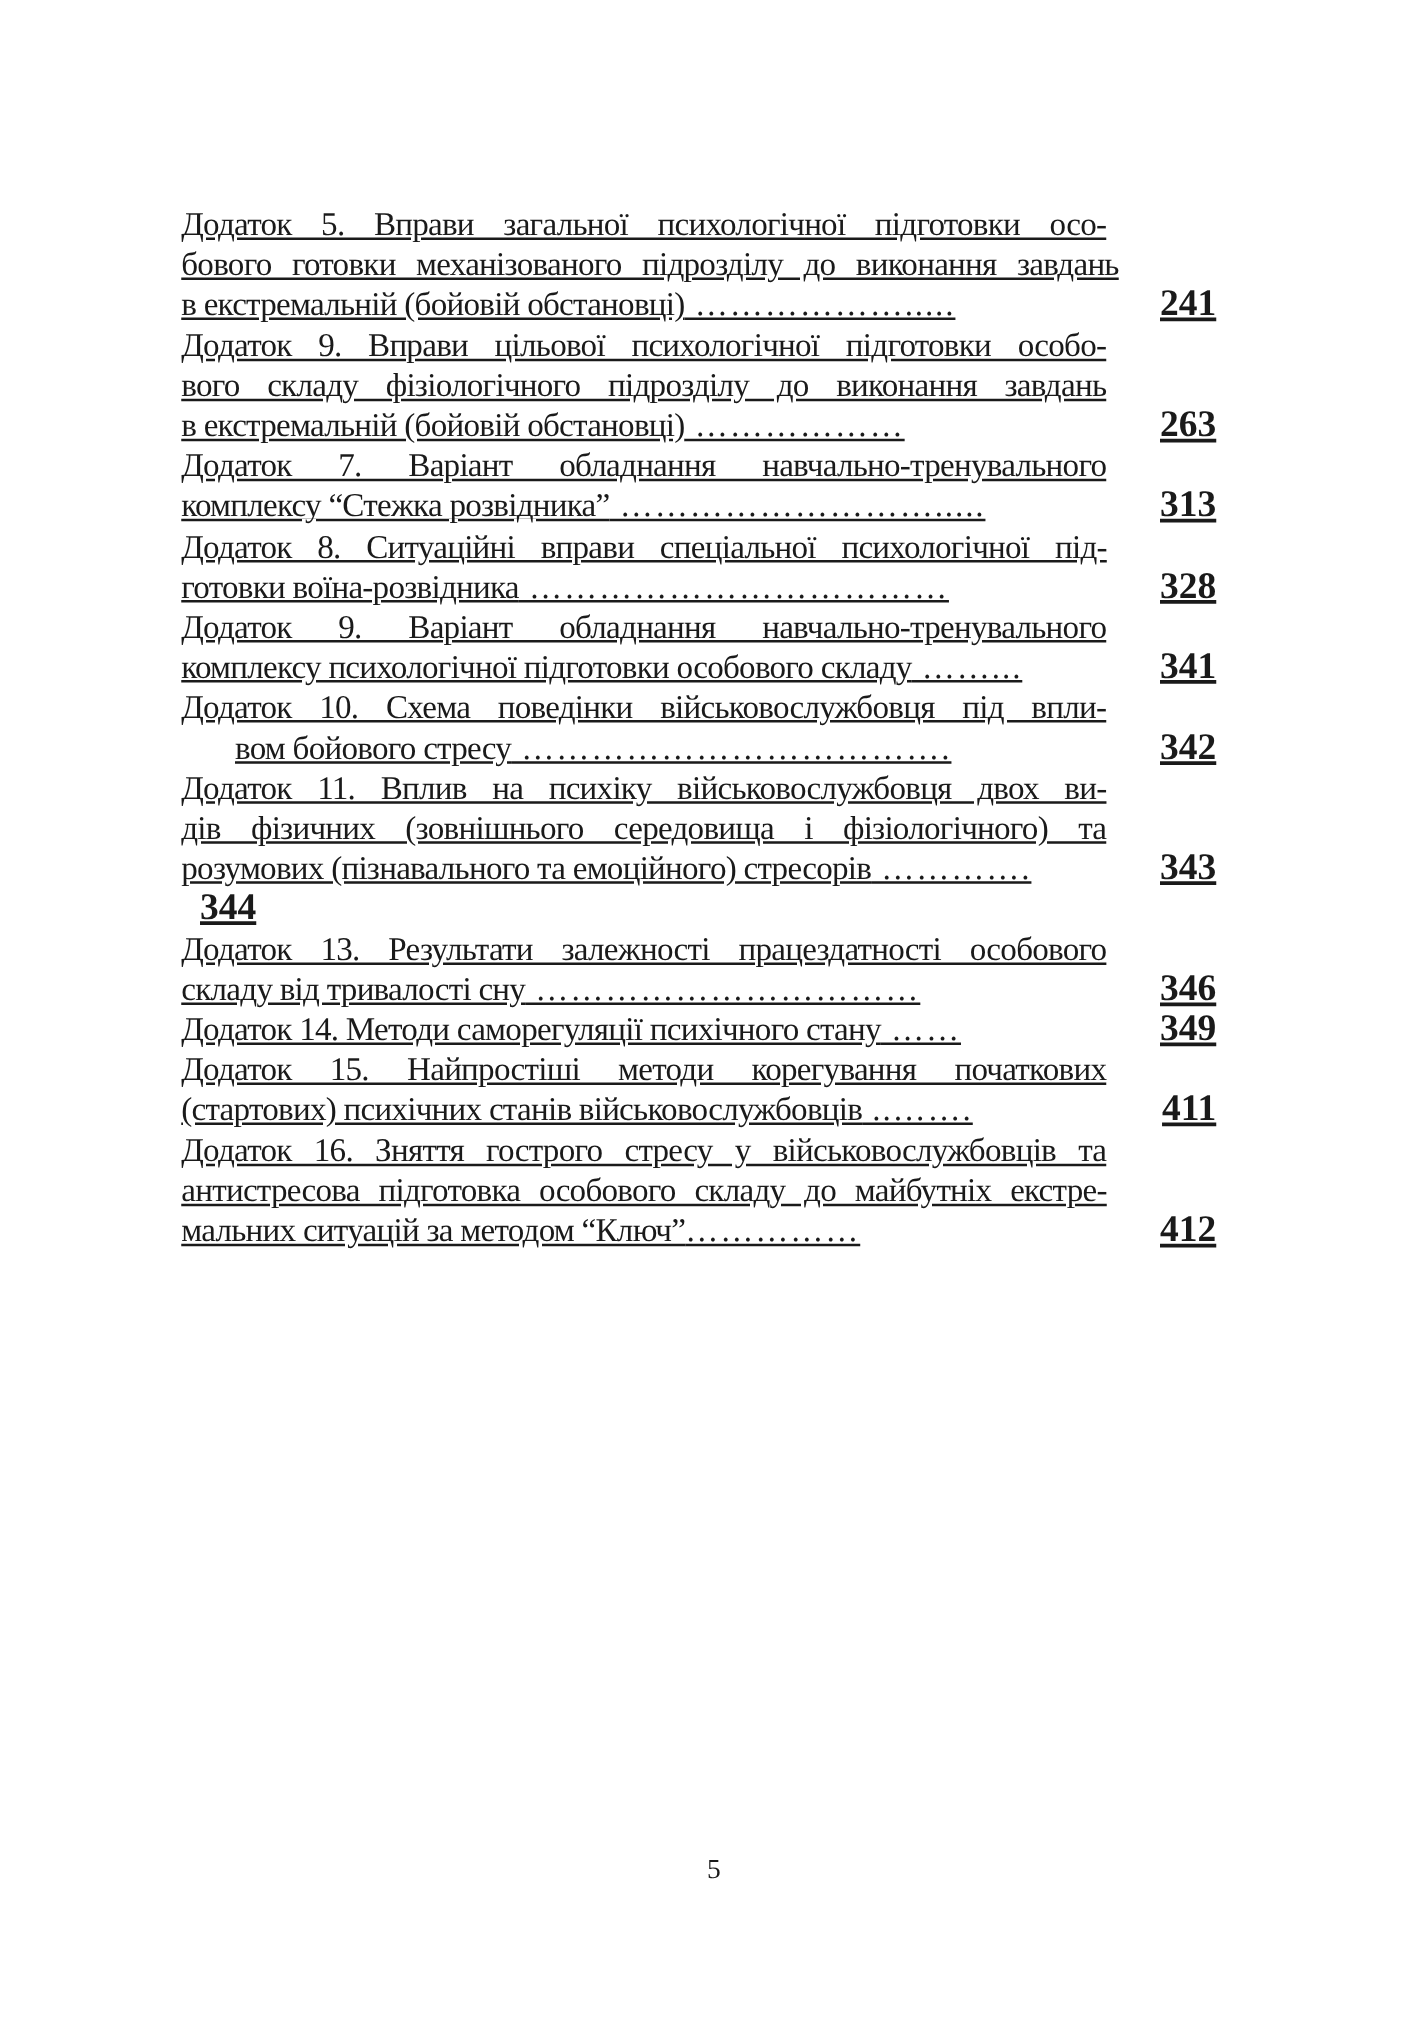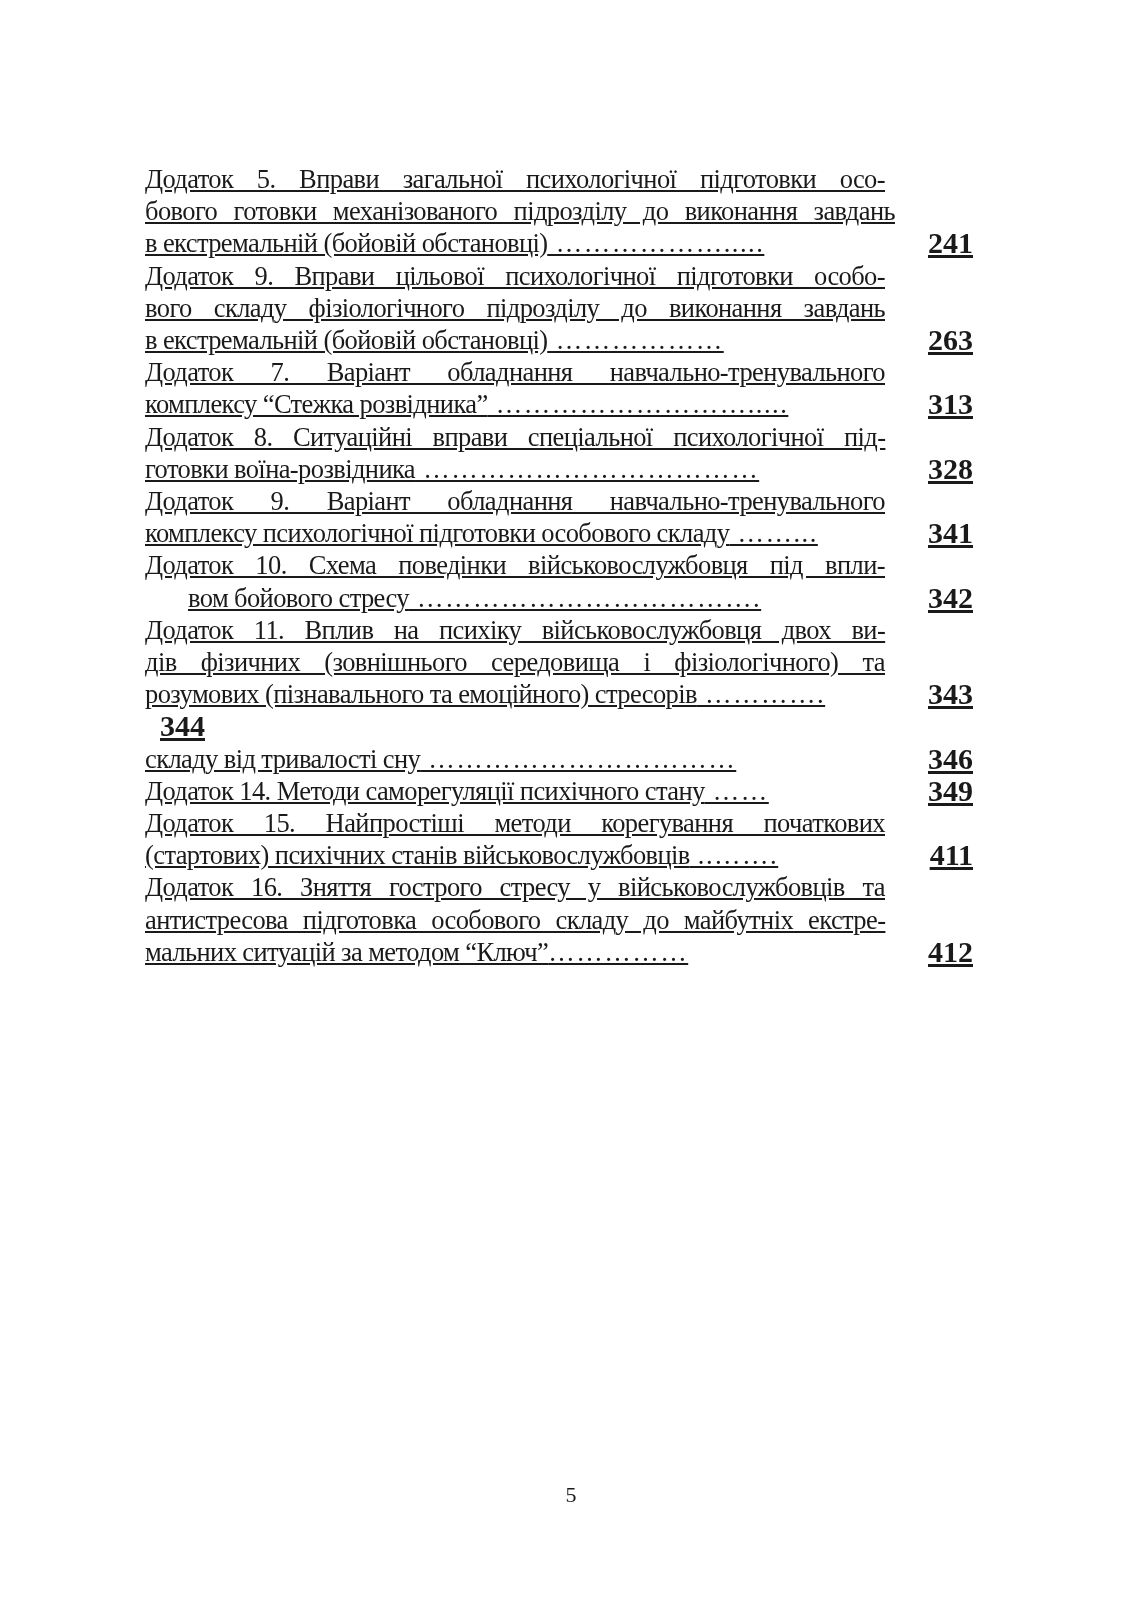--- a/index.html
+++ b/index.html
@@ -120,20 +120,21 @@
         <span class="line" style="display: block; word-spacing: 18.1667px;">дів фізичних (зовнішнього середовища і фізіологічного) та</span>
         <span class="line last" style="display: block;">розумових (пізнавального та емоційного) стресорів<span class="leader"> ………….</span></span>
       </div>
       <div class="entry-page">343</div>
     </div>
     <div class="entry">
       <div class="entry-page">344</div>
     </div>
     <div class="entry">
       <div class="entry-text">
+        <span class="line" style="display: block; word-spacing: 17px;">Додаток 13. Результати залежності працездатності особового</span>
         <span class="line last" style="display: block;">складу від тривалості сну<span class="leader"> ……………………………</span></span>
       </div>
       <div class="entry-page">346</div>
     </div>
     <div class="entry">
       <div class="entry-text">
         <span class="line last" style="display: block;">Додаток 14. Методи саморегуляції психічного стану<span class="leader"> ……</span></span>
       </div>
       <div class="entry-page">349</div>
     </div>

